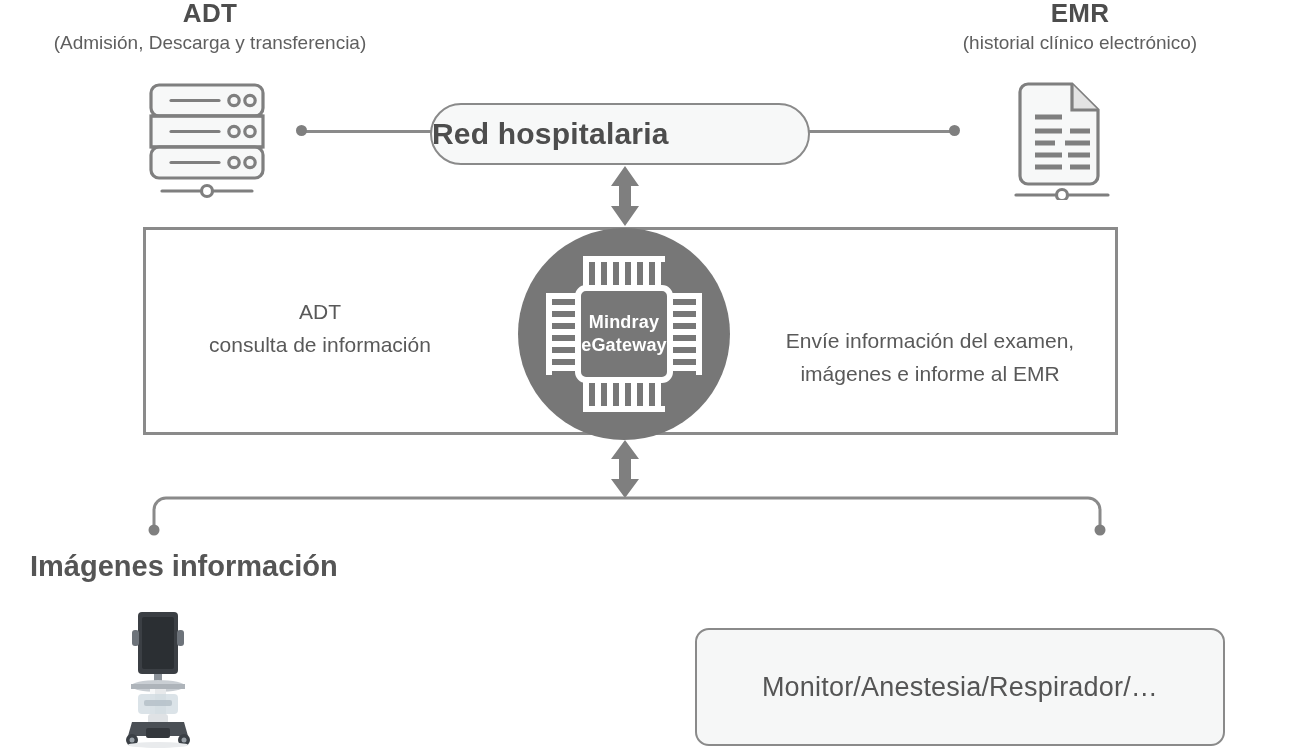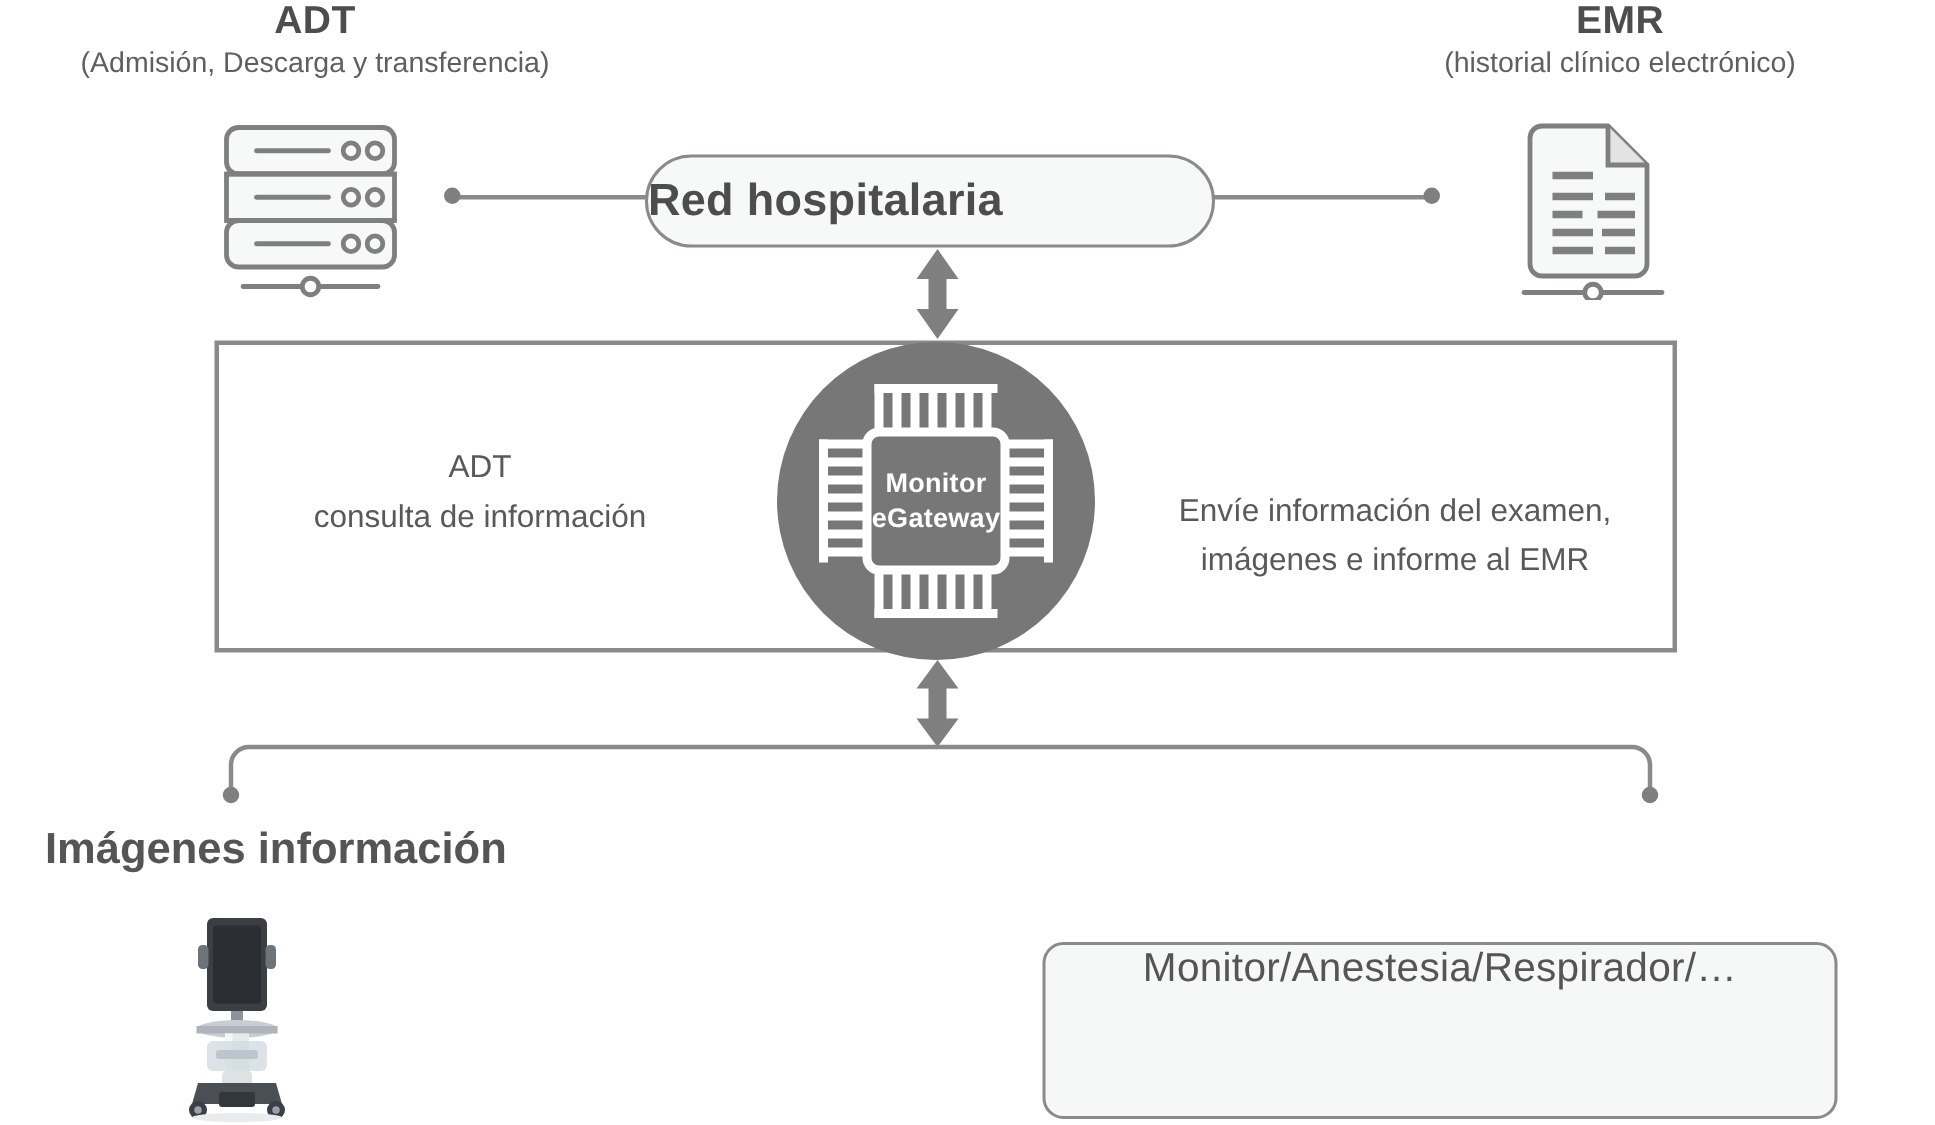--- a/index.html
+++ b/index.html
@@ -65,21 +65,21 @@
 
   
   .blabel{position:absolute;font-size:29px;font-weight:bold;color:#555555;line-height:36px;}
   #lbl-us{left:30px;top:548px;width:520px;text-align:left;}
   #lbl-mon{left:700px;top:548px;width:550px;text-align:right;}
 
   
   .monbox{
     position:absolute;left:695px;top:628px;width:530px;height:118px;
     border:2px solid #8a8a8a;border-radius:14px;background:#f6f7f7;
-    display:flex;align-items:flex-start;justify-content:center;box-sizing:border-box;
+    display:flex;align-items:center;justify-content:center;box-sizing:border-box;
   }
   .monbox span{font-size:27px;color:#555555;letter-spacing:.2px;}
 </style>
 </head>
 <body>
 
 <div class="stage">
 
   <div class="hdr" id="hdr-adt">
     <div class="t">ADT</div>
@@ -197,21 +197,21 @@
         <line x1="152" y1="92" x2="184" y2="92"></line>
         <line x1="152" y1="104" x2="184" y2="104"></line>
         <line x1="152" y1="116" x2="184" y2="116"></line>
         <line x1="152" y1="128" x2="184" y2="128"></line>
         <line x1="152" y1="140" x2="184" y2="140"></line>
         <line x1="181" y1="65" x2="181" y2="147"></line>
       </g>
     </svg>
   </div>
   <div class="chip-label">
-    <div>Monitor</div>
+    <div>Mindray</div>
     <div>eGateway</div>
   </div>
 
   <svg class="arrowsvg" style="left:604px;top:438px;" width="42" height="62" viewBox="0 0 42 62">
     <path d="M21 2 L35 21 H27 V41 H35 L21 60 L7 41 H15 V21 H7 Z" fill="#7f7f7f"></path>
   </svg>
 
   <svg class="bracket" viewBox="0 0 958 44">
     <path d="M6 40 V18 a12 12 0 0 1 12 -12 H940 a12 12 0 0 1 12 12 V40" fill="none" stroke="#8a8a8a" stroke-width="3"></path>
     <circle cx="6" cy="38" r="5.5" fill="#7f7f7f"></circle>

